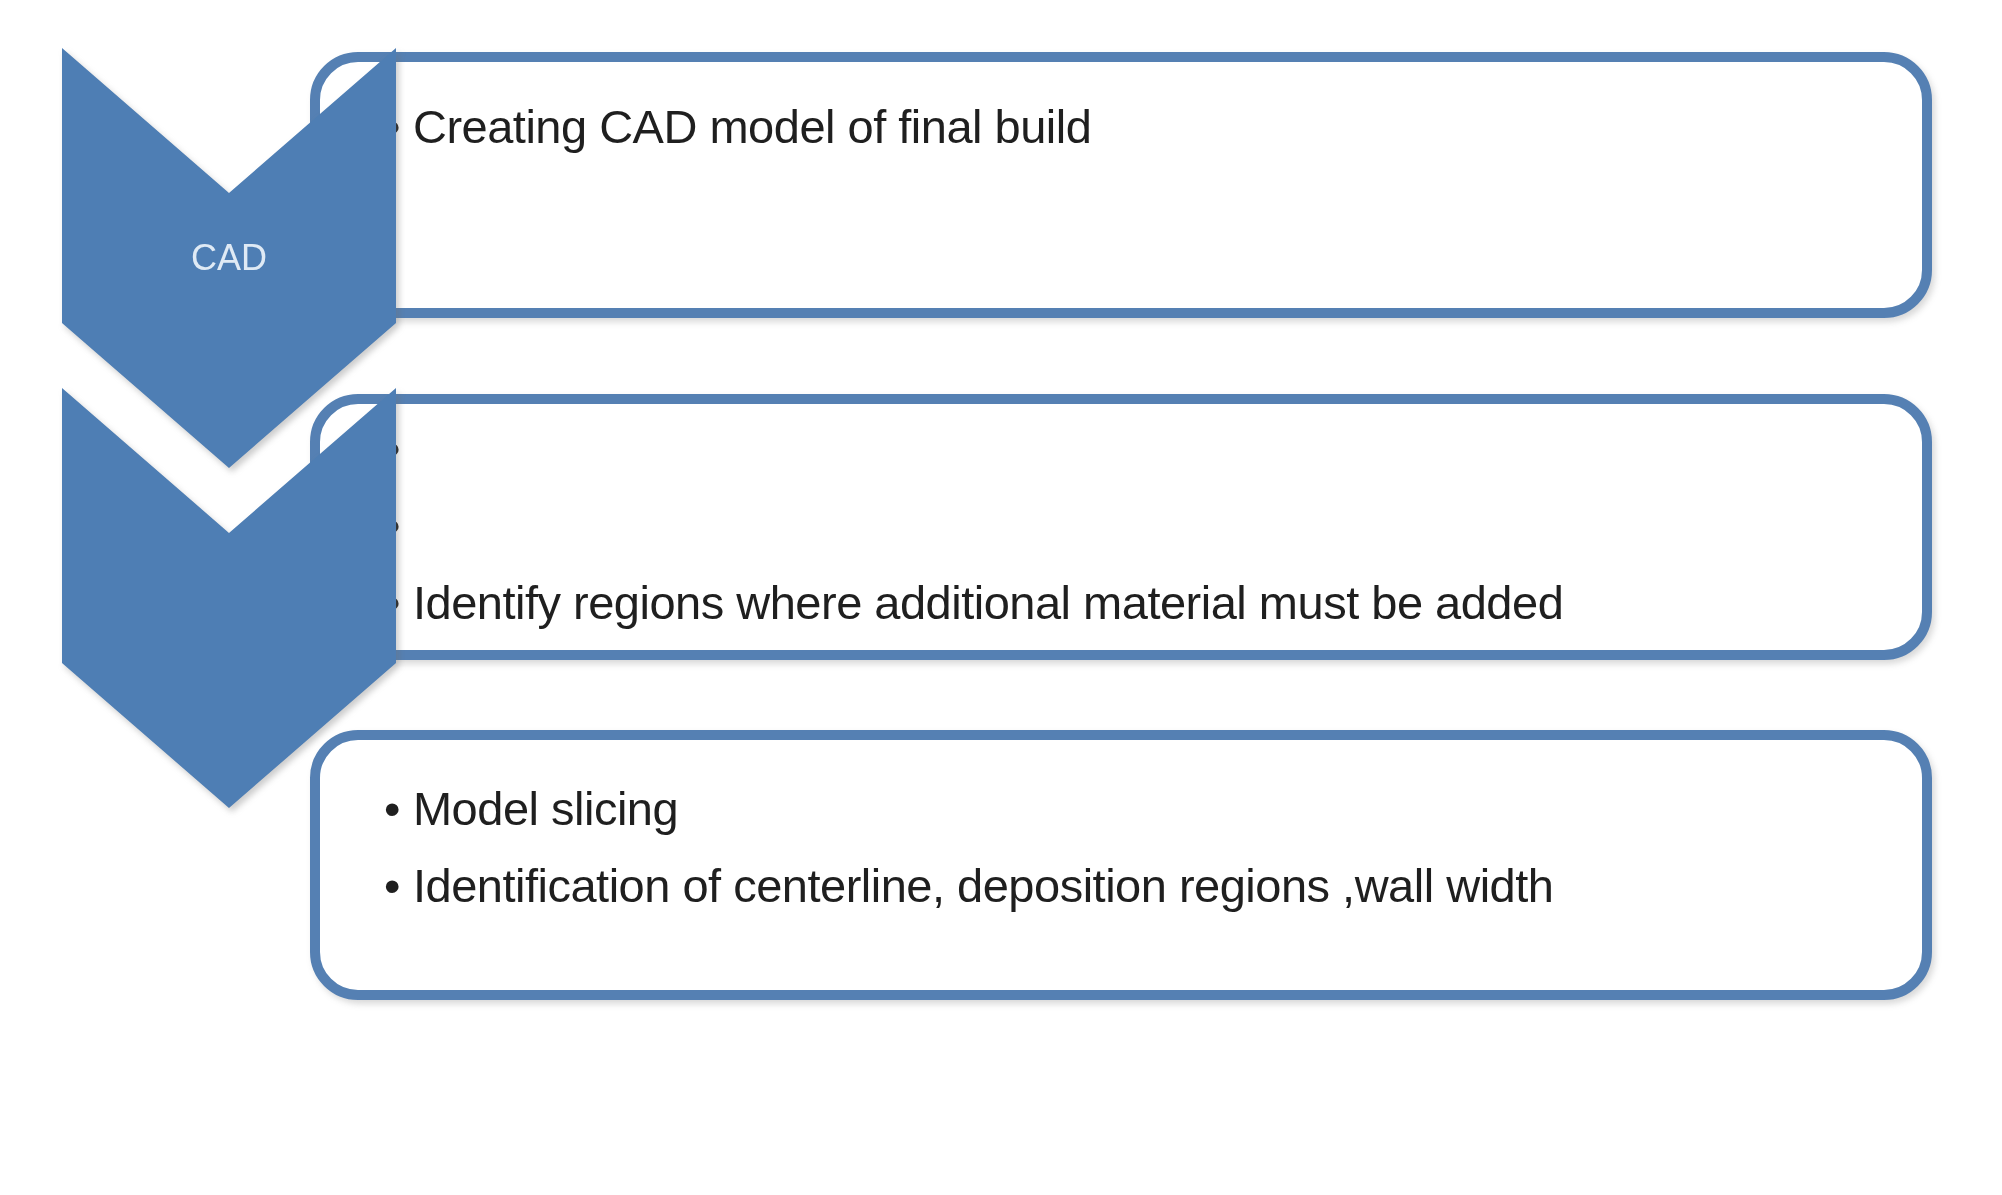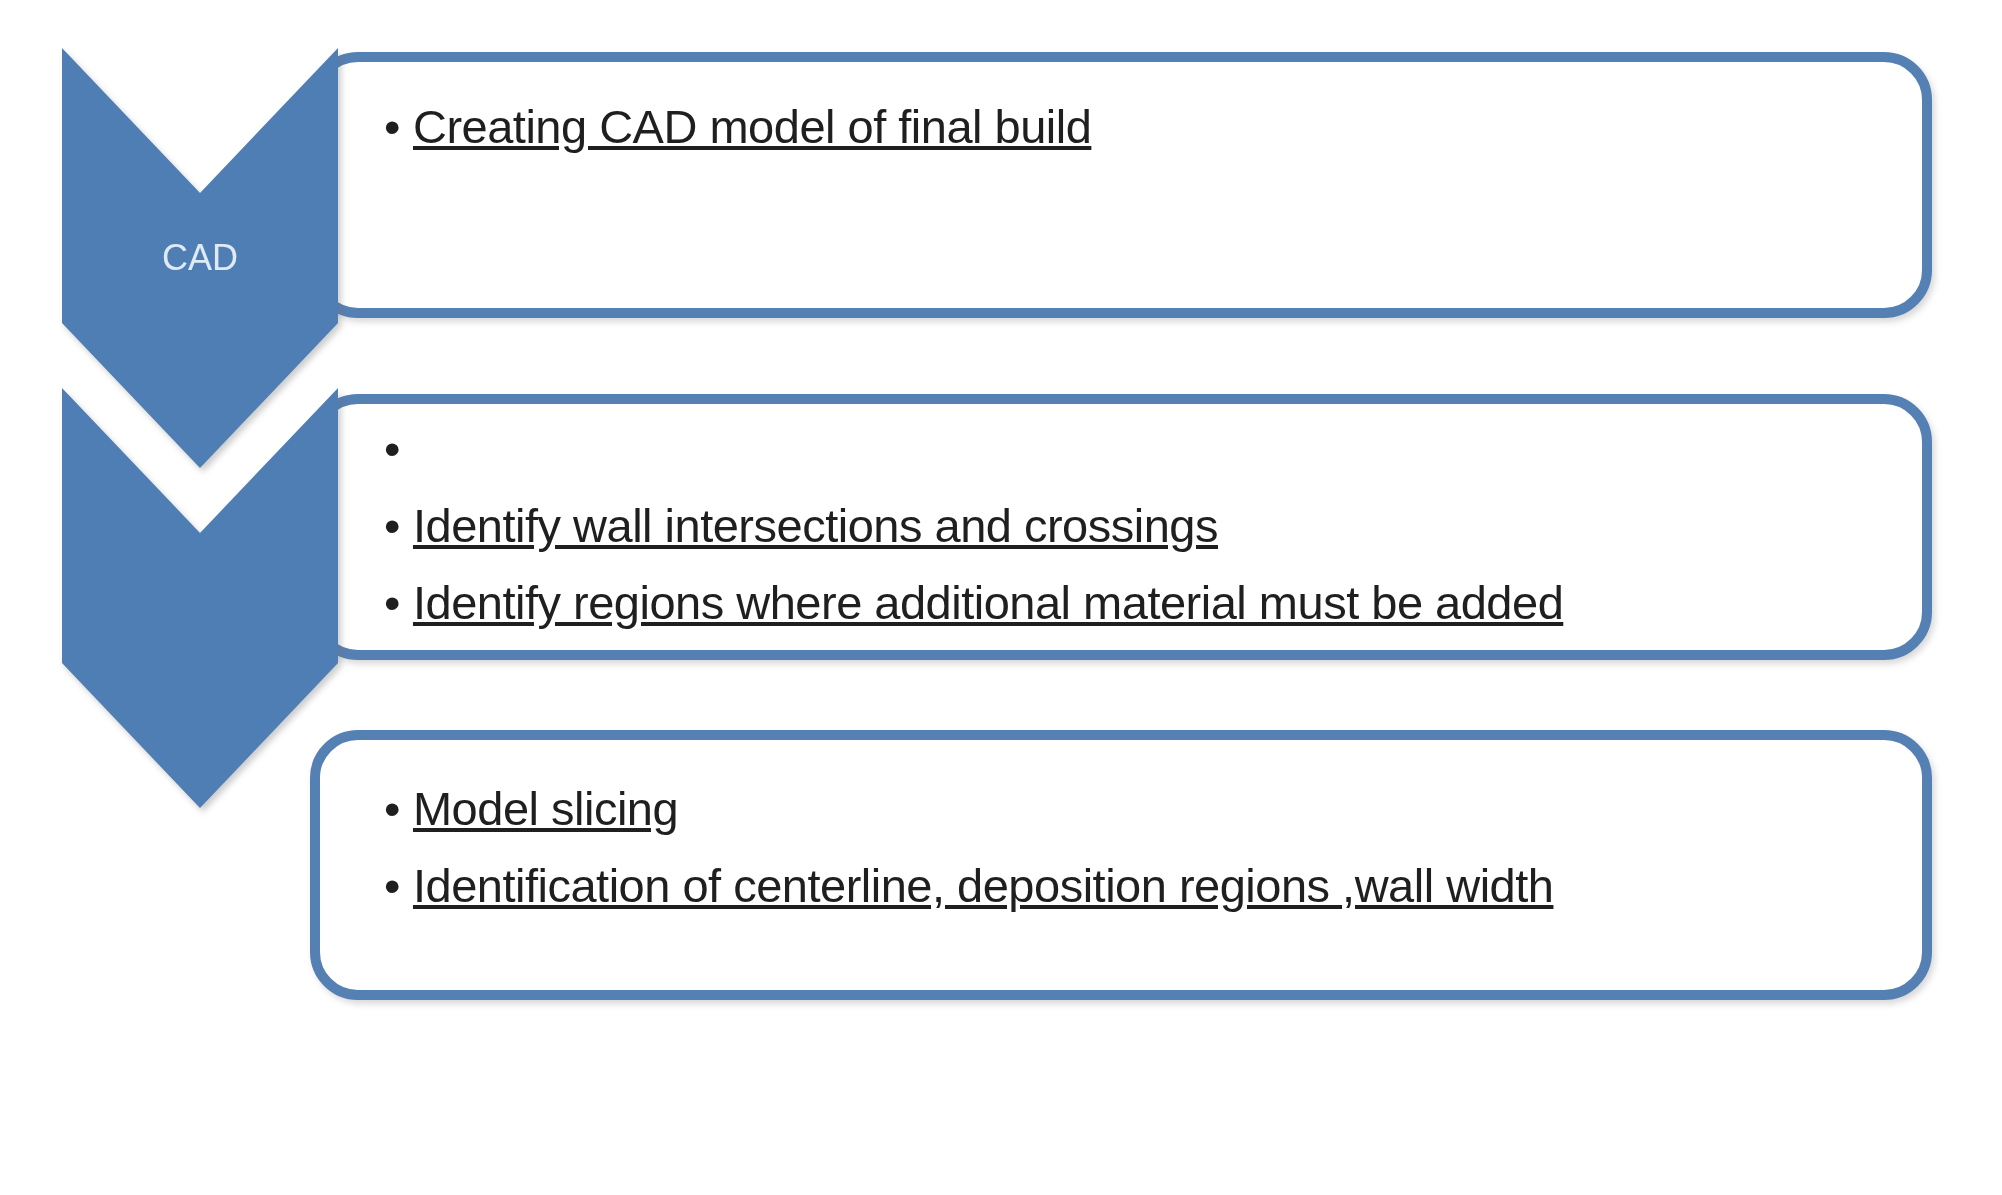--- a/index.html
+++ b/index.html
@@ -49,27 +49,27 @@
   }
   .box-1 .box-content { padding-top: 26px; }
   .box-2 .box-content { padding-top: 6px; }
   .box-3 .box-content { padding-top: 30px; }
 
   .bullet-item { display: flex; align-items: baseline; }
   .bullet-marker {
     flex: 0 0 auto;
     margin-right: 13px;
   }
-  .bullet-text { white-space: nowrap; text-decoration: underline; }
+  .bullet-text { white-space: nowrap; }
 
   
   .chevron-wrap {
     position: absolute;
     left: 62px;
-    width: 276px;
+    width: 334px;
     height: 420px;
     filter: drop-shadow(3px 4px 3px rgba(110,110,110,0.35));
     z-index: 2;
   }
   .chev-1 { top: 48px; }
   .chev-2 { top: 388px; }
   .chev-3 { top: 733px; }
 
   .chevron-shape {
     position: absolute;
@@ -108,21 +108,20 @@
     <div class="chevron-label">CAD</div>
   </div>
 
   <div class="detail-box box-2">
     <div class="box-content">
       <div class="bullet-item">
         <span class="bullet-marker">•</span>
       </div>
       <div class="bullet-item">
         <span class="bullet-marker">•</span>
-        <span class="bullet-text">Identify wall intersections and crossings</span>
       </div>
       <div class="bullet-item">
         <span class="bullet-marker">•</span>
         <span class="bullet-text">Identify regions where additional material must be added</span>
       </div>
     </div>
   </div>
   <div class="chevron-wrap chev-2">
     <div class="chevron-shape"></div>
   </div>

